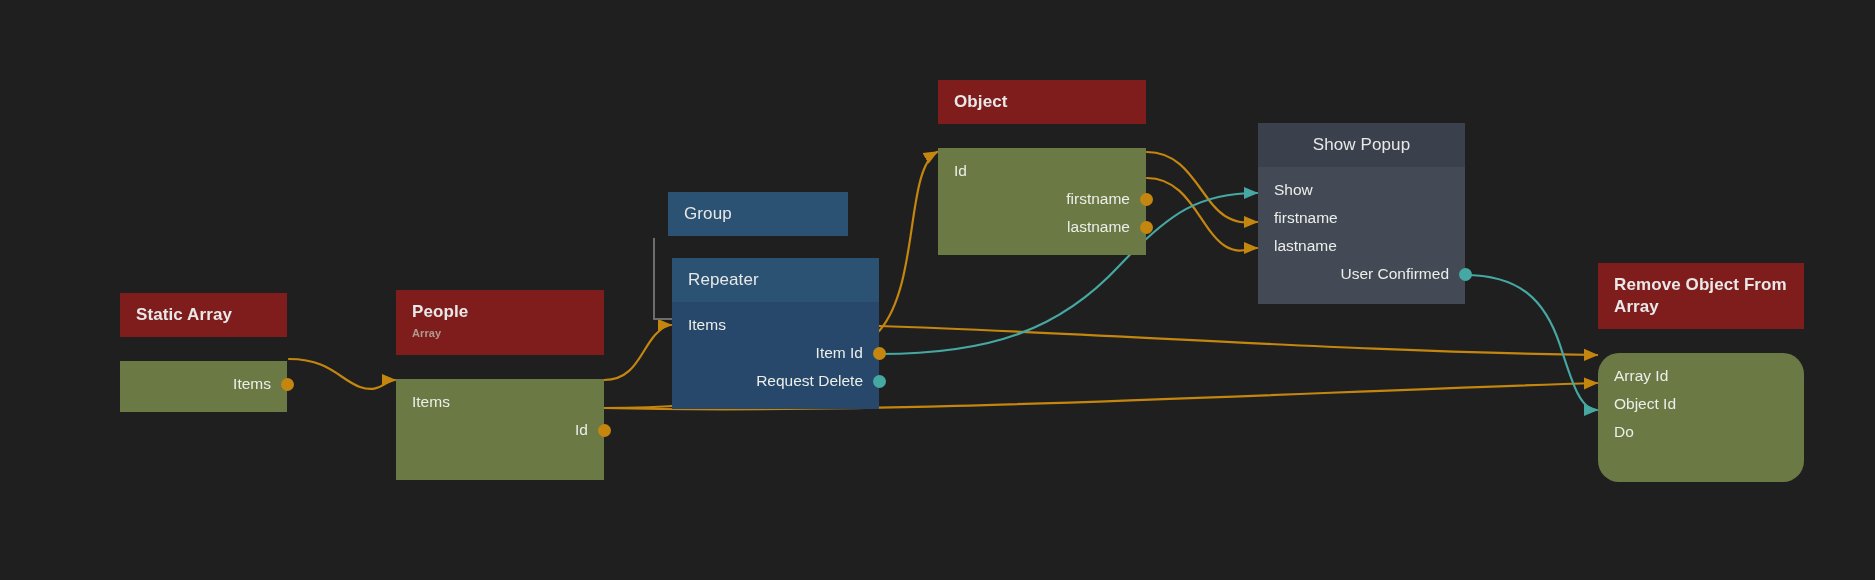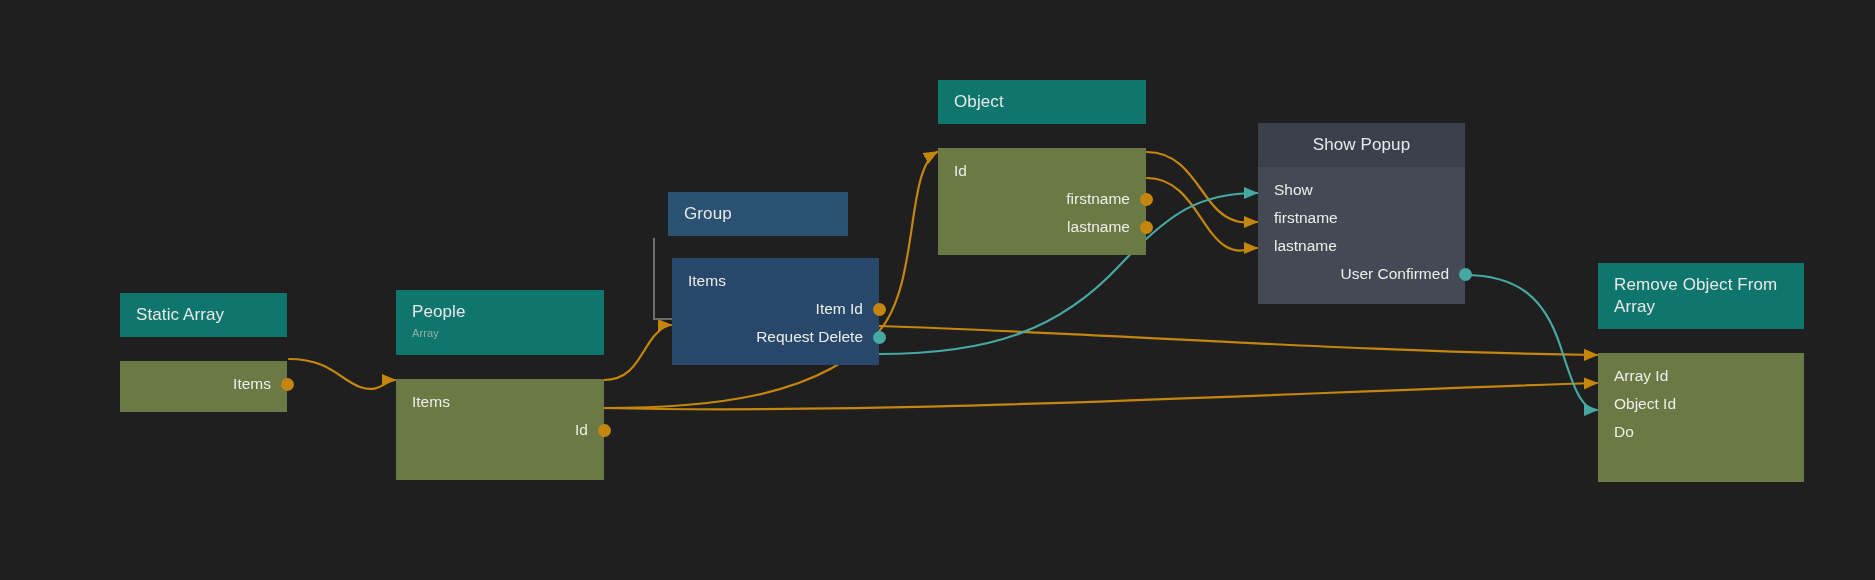--- a/index.html
+++ b/index.html
@@ -62,21 +62,21 @@
   }
   .port-row.in {
     text-align: left;
     padding-left: 16px;
   }
   .port-row.out {
     text-align: right;
     padding-right: 16px;
   }
   
-  .green .node-header { background: #0f766e; }
+  .green .node-header { background: #7f1d1d; font-weight: bold; }
   .green .node-body { background: #6b7a44; margin-top: 24px; }
   
   .blue .node-header { background: #2b5273; }
   .blue .node-body { background: #27486a; }
   
   .dark .node-header { background: #3b414c; text-align: center; }
   .dark .node-body { background: #434a56; }
 
   
   .group-bracket {
@@ -135,20 +135,21 @@
         <div class="node-header"><span>People</span><span class="node-subtitle">Array</span></div>
         <div class="node-body" style="min-height: 101px;">
           <div class="port-row in"><span>Items</span></div>
           <div class="port-row out"><span>Id</span><span class="port-dot right dot-orange"></span></div>
         </div>
       </div>
       <div class="node blue" style="left: 641px; top: 192px; width: 207px; height: 46px; padding-left: 27px;">
         <div class="node-header"><span>Group</span></div>
       </div>
       <div class="node blue" style="left: 672px; top: 258px; width: 207px;">
+        <div class="node-header"><span>Repeater</span></div>
         <div class="node-body" style="min-height: 74px;">
           <div class="port-row in"><span>Items</span></div>
           <div class="port-row out"><span>Item Id</span><span class="port-dot right dot-orange"></span></div>
           <div class="port-row out"><span>Request Delete</span><span class="port-dot right dot-teal"></span></div>
         </div>
       </div>
       <div class="node green" style="left: 938px; top: 80px; width: 208px;">
         <div class="node-header"><span>Object</span></div>
         <div class="node-body" style="min-height: 77px;">
           <div class="port-row in"><span>Id</span></div>
@@ -160,21 +161,21 @@
         <div class="node-header"><span>Show Popup</span></div>
         <div class="node-body" style="min-height: 137px;">
           <div class="port-row in"><span>Show</span></div>
           <div class="port-row in"><span>firstname</span></div>
           <div class="port-row in"><span>lastname</span></div>
           <div class="port-row out"><span>User Confirmed</span><span class="port-dot right dot-teal"></span></div>
         </div>
       </div>
       <div class="node green" style="left: 1598px; top: 263px; width: 206px;">
         <div class="node-header"><span>Remove Object From Array</span></div>
-        <div class="node-body" style="min-height: 129px;">
+        <div class="node-body" style="min-height: 129px; border-radius: 21px;">
           <div class="port-row in"><span>Array Id</span></div>
           <div class="port-row in"><span>Object Id</span></div>
           <div class="port-row in"><span>Do</span></div>
         </div>
       </div>
     </div>
 
 <div class="group-bracket" style="left: 653px; top: 238px; width: 17px; height: 80px;"></div>
   </div>
 

